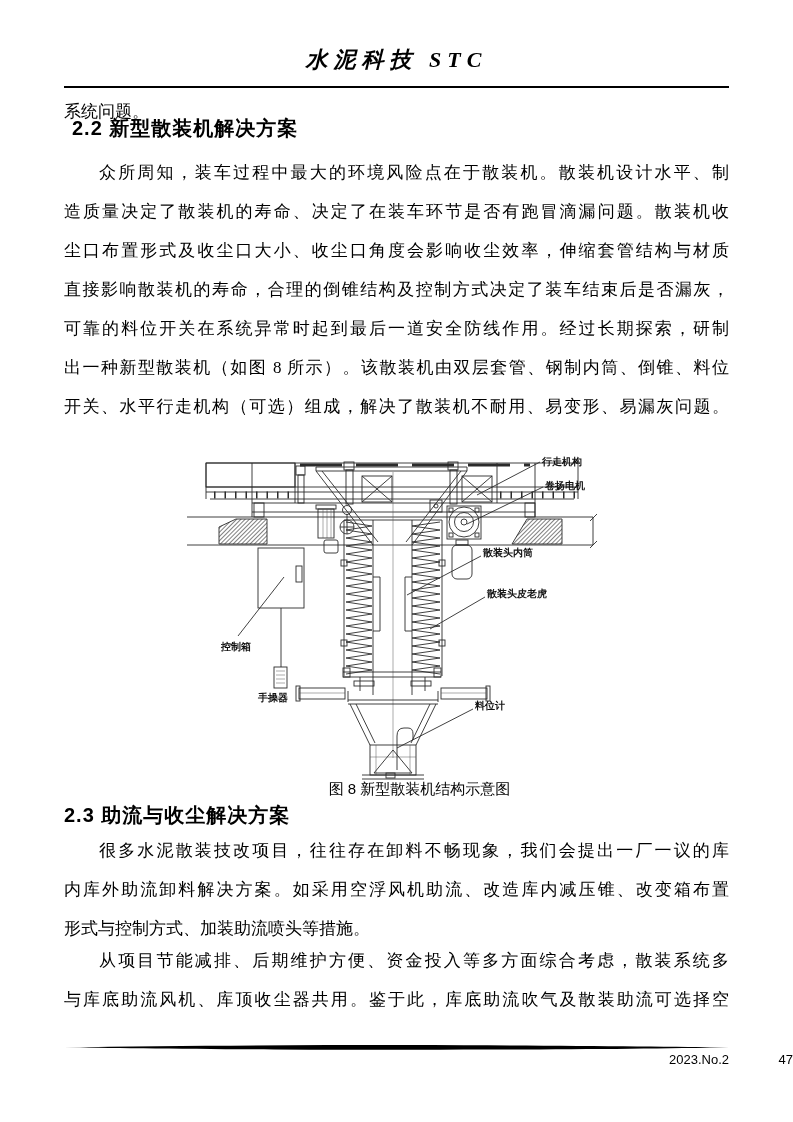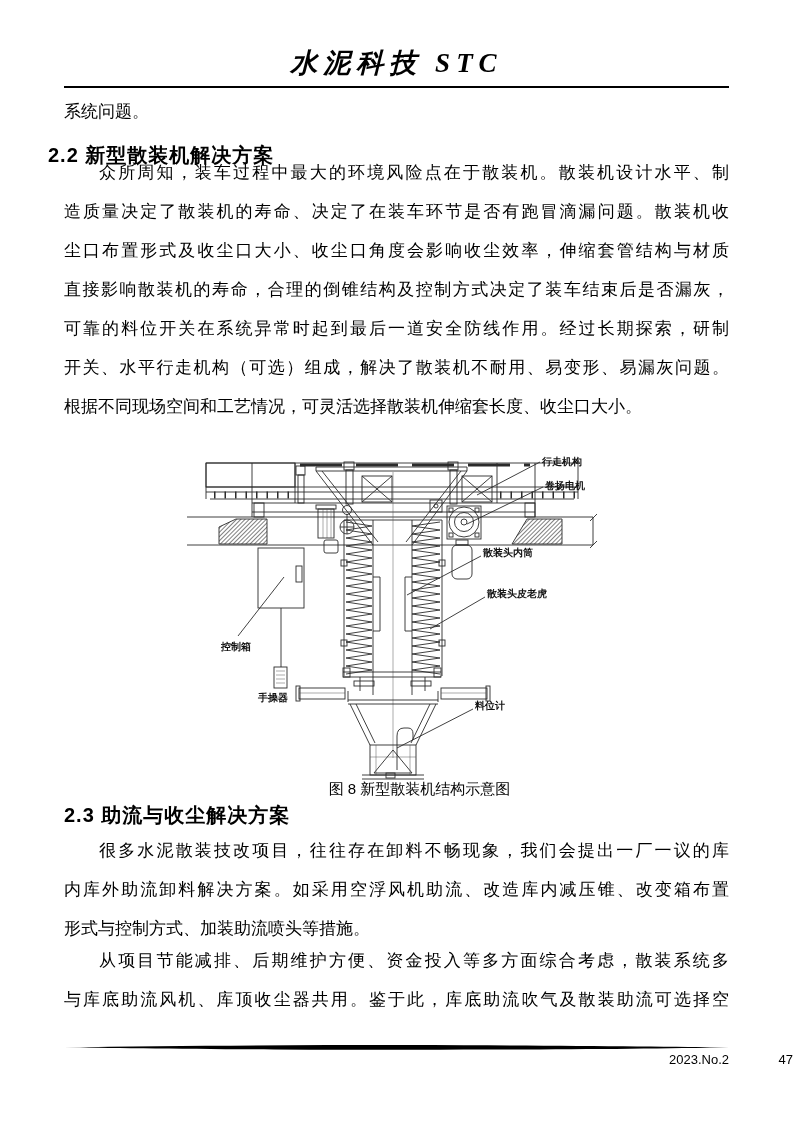--- a/index.html
+++ b/index.html
@@ -4,21 +4,21 @@
 <style>
   html,body{margin:0;padding:0;background:#e8e8e8;}
   .page{
     position:relative;width:793px;height:1122px;margin:0 auto;background:#ffffff;
     font-family:"Liberation Serif","DejaVu Serif",serif;color:#000;overflow:hidden;
   }
   .abs{position:absolute;}
   .header-title{
     left:0;right:0;top:45px;text-align:center;
     font-family:"Liberation Serif","DejaVu Serif",serif;
-    font-style:italic;font-weight:600;font-size:27px;letter-spacing:6px;
+    font-style:italic;font-weight:600;font-size:22px;letter-spacing:6px;
   }
   .header-rule{left:64px;top:86px;width:665px;height:2px;background:#000;}
   .bodyline{
     height:39px;line-height:39px;font-size:17px;
     text-align:justify;text-align-last:justify;
   }
   .bodyline.plain{text-align-last:left;}
   .bodyline.indent{text-indent:35px;}
   .single{height:28px;line-height:28px;font-size:17px;margin-top:8px;}
   .h2{
@@ -46,30 +46,30 @@
 </head>
 <body>
 
 <div class="page">
 
   <div class="abs header-title">水泥科技 STC</div>
   <div class="abs header-rule"></div>
 
   <div class="abs single" style="left:64px;top:90px;width:665px;">系统问题。</div>
 
-  <div class="abs h2" style="left:48px;top:115px;margin-top:27px;">2.2 新型散装机解决方案</div>
+  <div class="abs h2" style="left:72px;top:115px;">2.2 新型散装机解决方案</div>
 
   <div class="abs" style="left:64px;top:153px;width:665px;">
     <div class="bodyline indent">众所周知，装车过程中最大的环境风险点在于散装机。散装机设计水平、制</div>
     <div class="bodyline">造质量决定了散装机的寿命、决定了在装车环节是否有跑冒滴漏问题。散装机收</div>
     <div class="bodyline">尘口布置形式及收尘口大小、收尘口角度会影响收尘效率，伸缩套管结构与材质</div>
     <div class="bodyline">直接影响散装机的寿命，合理的倒锥结构及控制方式决定了装车结束后是否漏灰，</div>
     <div class="bodyline">可靠的料位开关在系统异常时起到最后一道安全防线作用。经过长期探索，研制</div>
+    <div class="bodyline">出一种新型散装机（如图 8 所示）。该散装机由双层套管、钢制内筒、倒锥、料位</div>
     <div class="bodyline">开关、水平行走机构（可选）组成，解决了散装机不耐用、易变形、易漏灰问题。</div>
-    <div class="bodyline plain">根据不同现场空间和工艺情况，可灵活选择散装机伸缩套长度、收尘口大小。</div>
   </div>
 
   <svg class="abs fig-svg" width="430" height="334" viewBox="180 450 430 334" xmlns="http://www.w3.org/2000/svg">
     <defs>
       <pattern id="hatch" width="3" height="3" patternUnits="userSpaceOnUse" patternTransform="rotate(45)">
         <rect width="3" height="3" fill="#fff"></rect>
         <line x1="0" y1="0" x2="0" y2="3" stroke="#3a3a3a" stroke-width="1.3"></line>
       </pattern>
     </defs>
 

